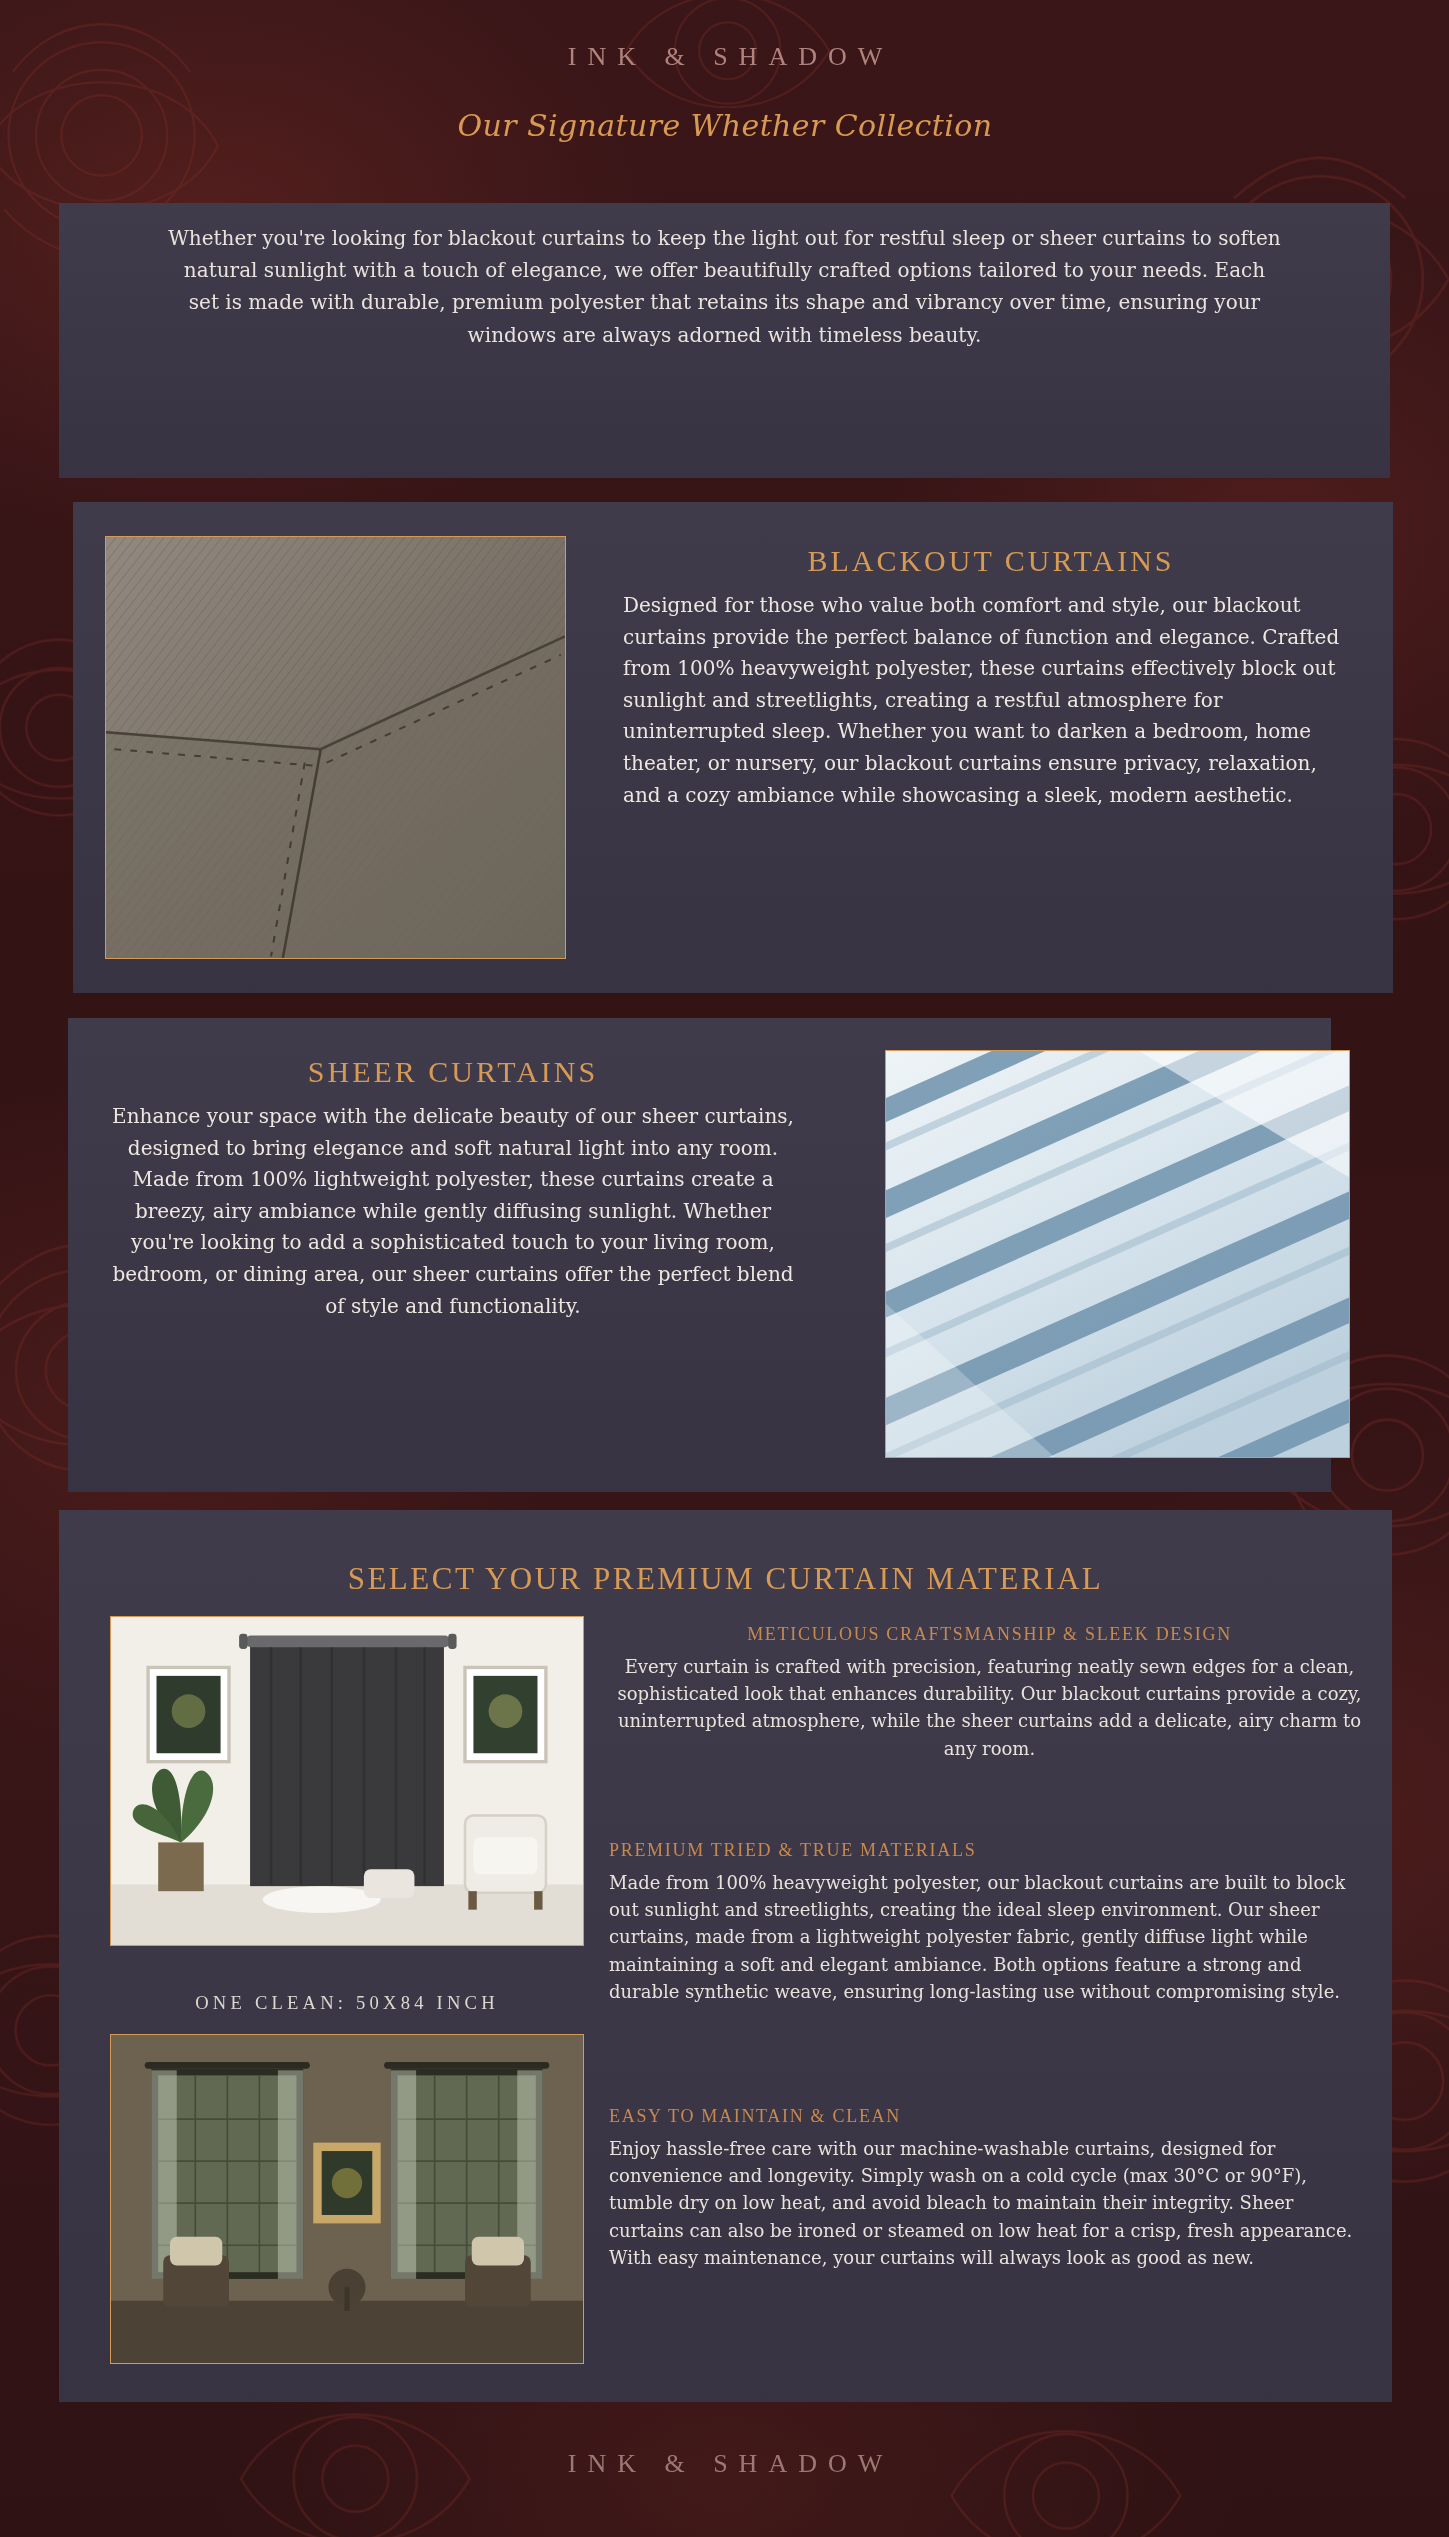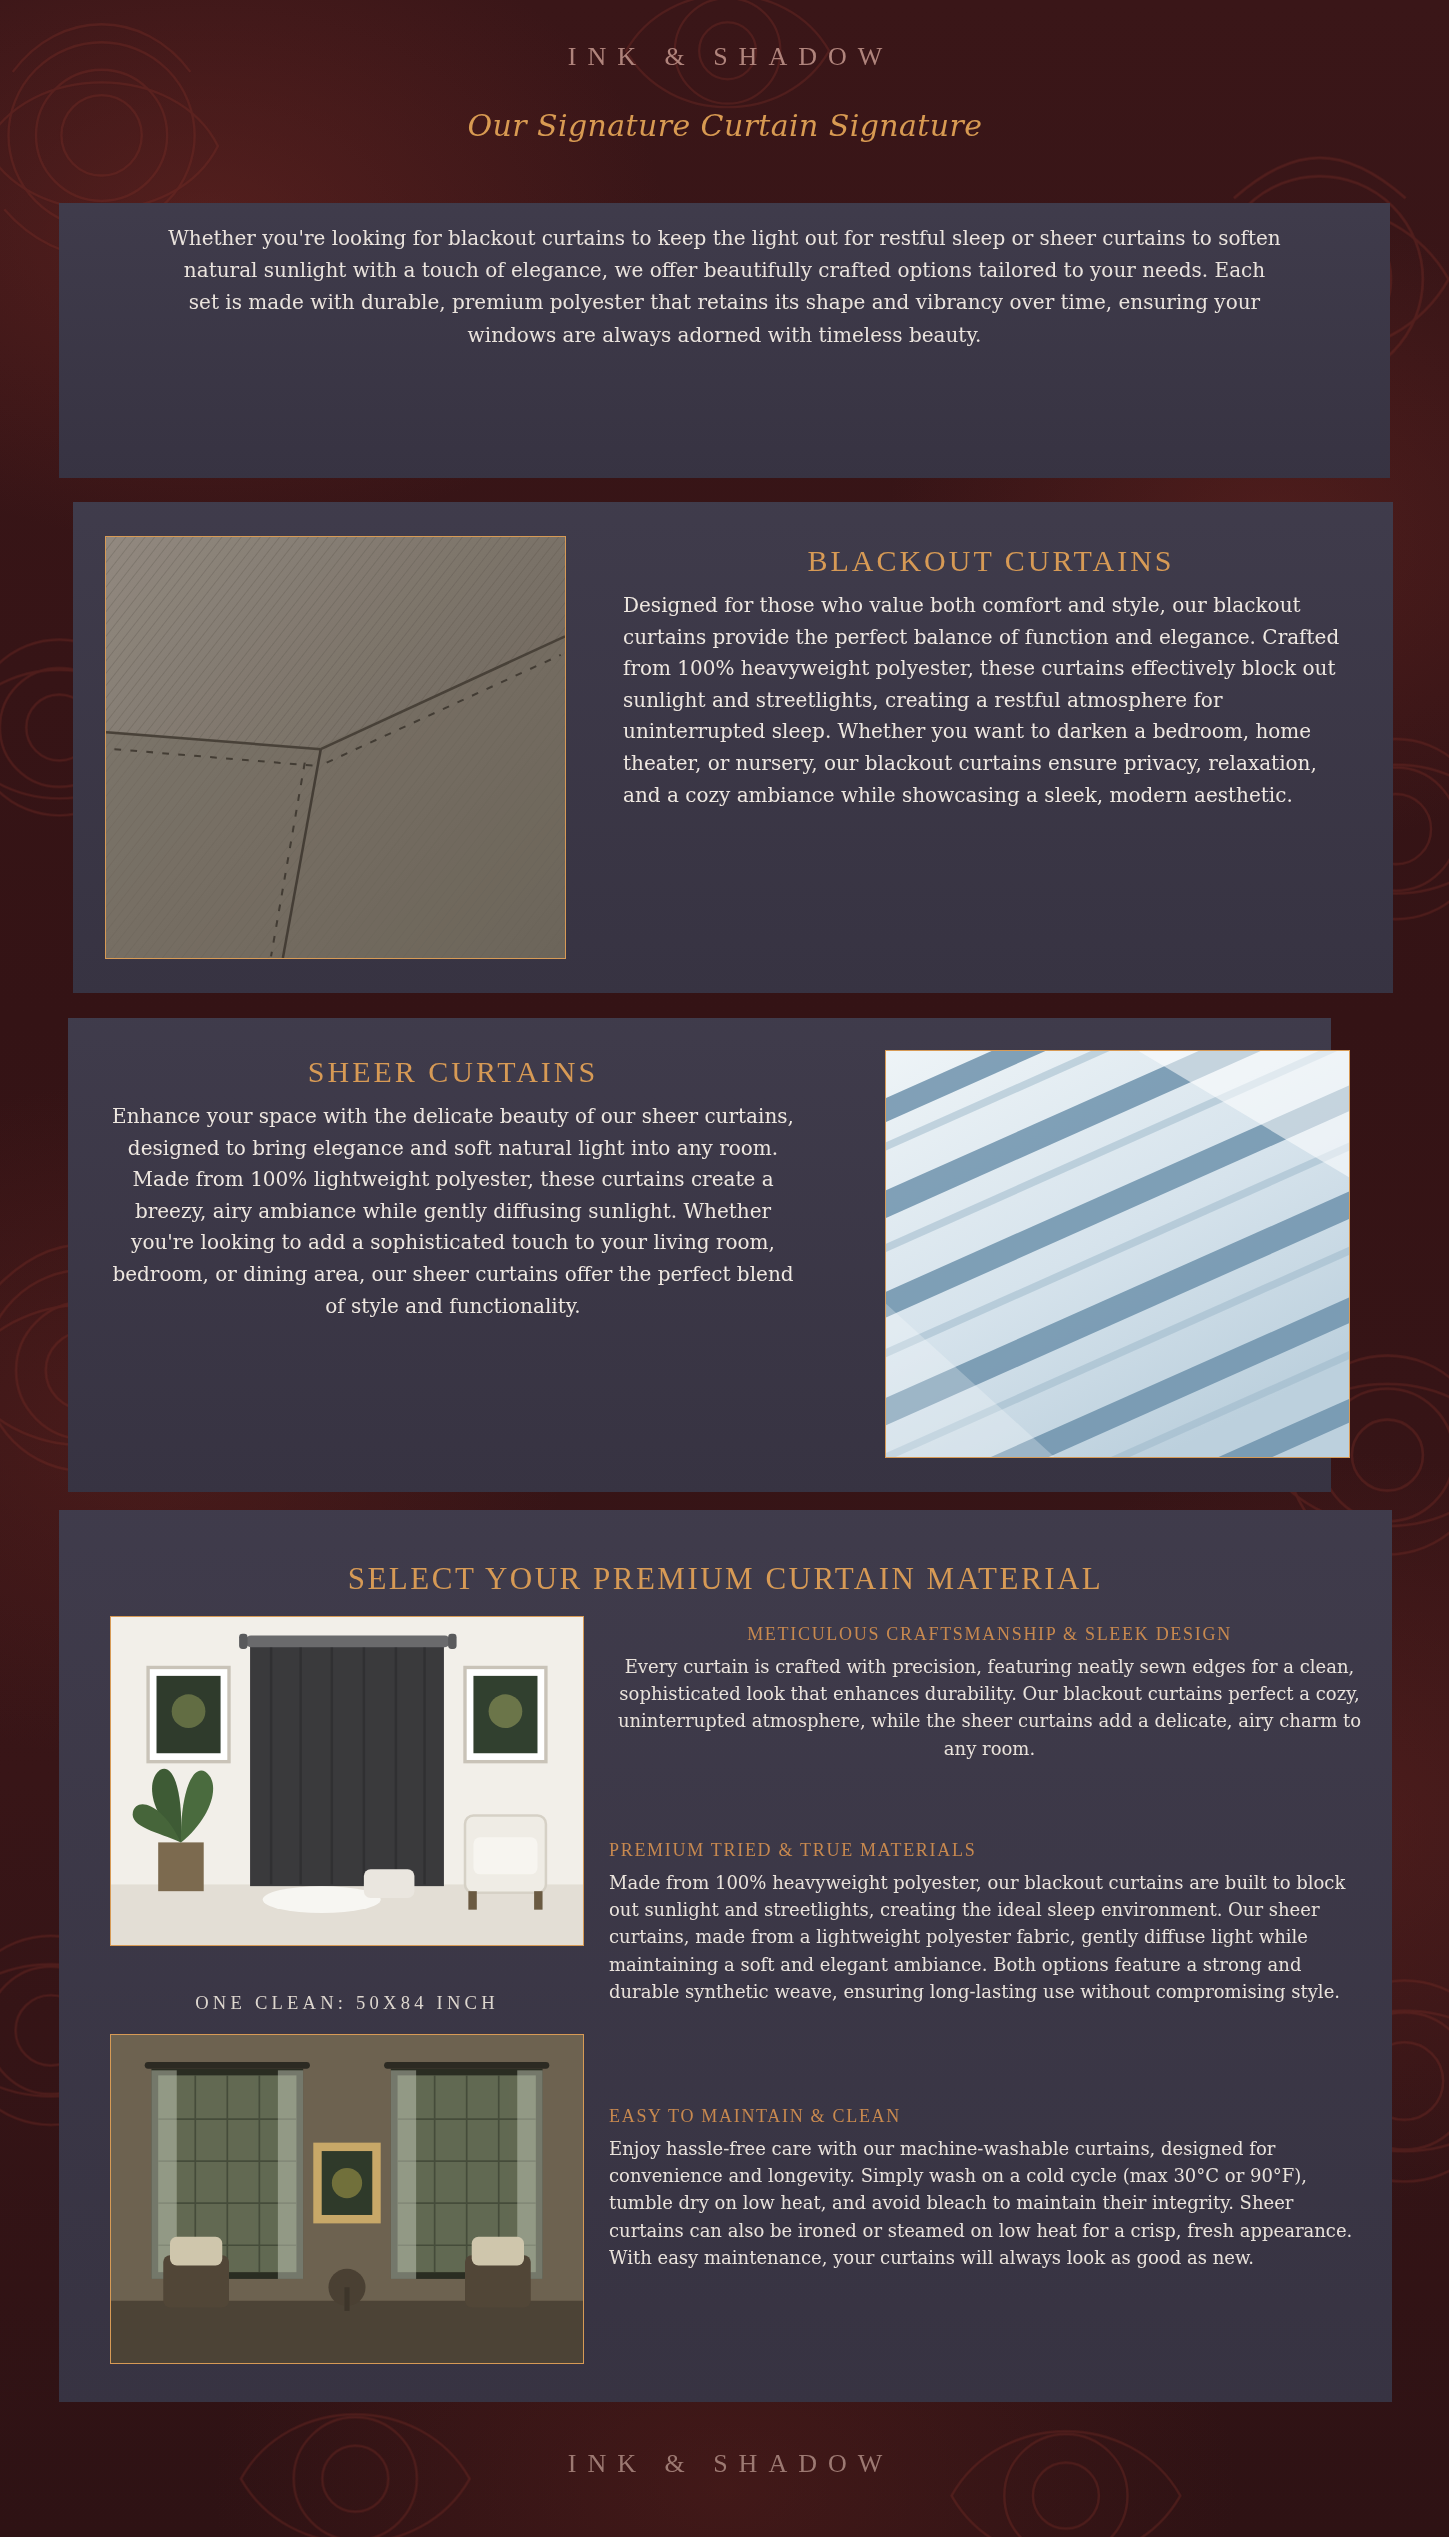--- a/index.html
+++ b/index.html
@@ -282,21 +282,21 @@
           <circle cx="0" cy="0" r="52"></circle>
         <path d="M-100,0 C-58,-74 58,-74 100,0 C58,74 -58,74 -100,0 Z"></path>
       </g>
     </g>
   </svg>
 </div>
 
 <div class="content">
 
   <div class="brand-top">INK &amp; SHADOW</div>
-  <div class="tagline">Our Signature Curtain Signature</div>
+  <div class="tagline">Our Signature Whether Collection</div>
 
   <div class="panel panel-intro">
     <div class="intro-body">Whether you're looking for blackout curtains to keep the light out for restful sleep or sheer curtains to soften natural sunlight with a touch of elegance, we offer beautifully crafted options tailored to your needs. Each set is made with durable, premium polyester that retains its shape and vibrancy over time, ensuring your windows are always adorned with timeless beauty.</div>
   </div>
 
   <div class="panel panel-blackout">
     <div class="img-frame" style="left:32px; top:34px; width:461px; height:423px;">
       <svg viewBox="0 0 545 500" preserveAspectRatio="none" style="width:100%;height:100%;display:block;">
         <defs>
           <linearGradient id="bo" x1="0" y1="0" x2="1" y2="1">
@@ -465,21 +465,21 @@
       </g>
       <g>
         <circle cx="280" cy="300" r="22" fill="#4a4033"></circle>
         <rect x="277" y="300" width="6" height="28" fill="#3d352a"></rect>
       </g>
     </svg>
   </div>
 
   <div class="feat" style="top:1624px;text-align:center;">
     <div class="feat-title">METICULOUS CRAFTSMANSHIP &amp; SLEEK DESIGN</div>
-    <div class="feat-body">Every curtain is crafted with precision, featuring neatly sewn edges for a clean, sophisticated look that enhances durability. Our blackout curtains perfect a cozy, uninterrupted atmosphere, while the sheer curtains add a delicate, airy charm to any room.</div>
+    <div class="feat-body">Every curtain is crafted with precision, featuring neatly sewn edges for a clean, sophisticated look that enhances durability. Our blackout curtains provide a cozy, uninterrupted atmosphere, while the sheer curtains add a delicate, airy charm to any room.</div>
   </div>
 
   <div class="feat" style="top:1840px;">
     <div class="feat-title">PREMIUM TRIED &amp; TRUE MATERIALS</div>
     <div class="feat-body">Made from 100% heavyweight polyester, our blackout curtains are built to block out sunlight and streetlights, creating the ideal sleep environment. Our sheer curtains, made from a lightweight polyester fabric, gently diffuse light while maintaining a soft and elegant ambiance. Both options feature a strong and durable synthetic weave, ensuring long-lasting use without compromising style.</div>
   </div>
 
   <div class="feat" style="top:2106px;">
     <div class="feat-title">EASY TO MAINTAIN &amp; CLEAN</div>
     <div class="feat-body">Enjoy hassle-free care with our machine-washable curtains, designed for convenience and longevity. Simply wash on a cold cycle (max 30°C or 90°F), tumble dry on low heat, and avoid bleach to maintain their integrity. Sheer curtains can also be ironed or steamed on low heat for a crisp, fresh appearance. With easy maintenance, your curtains will always look as good as new.</div>

